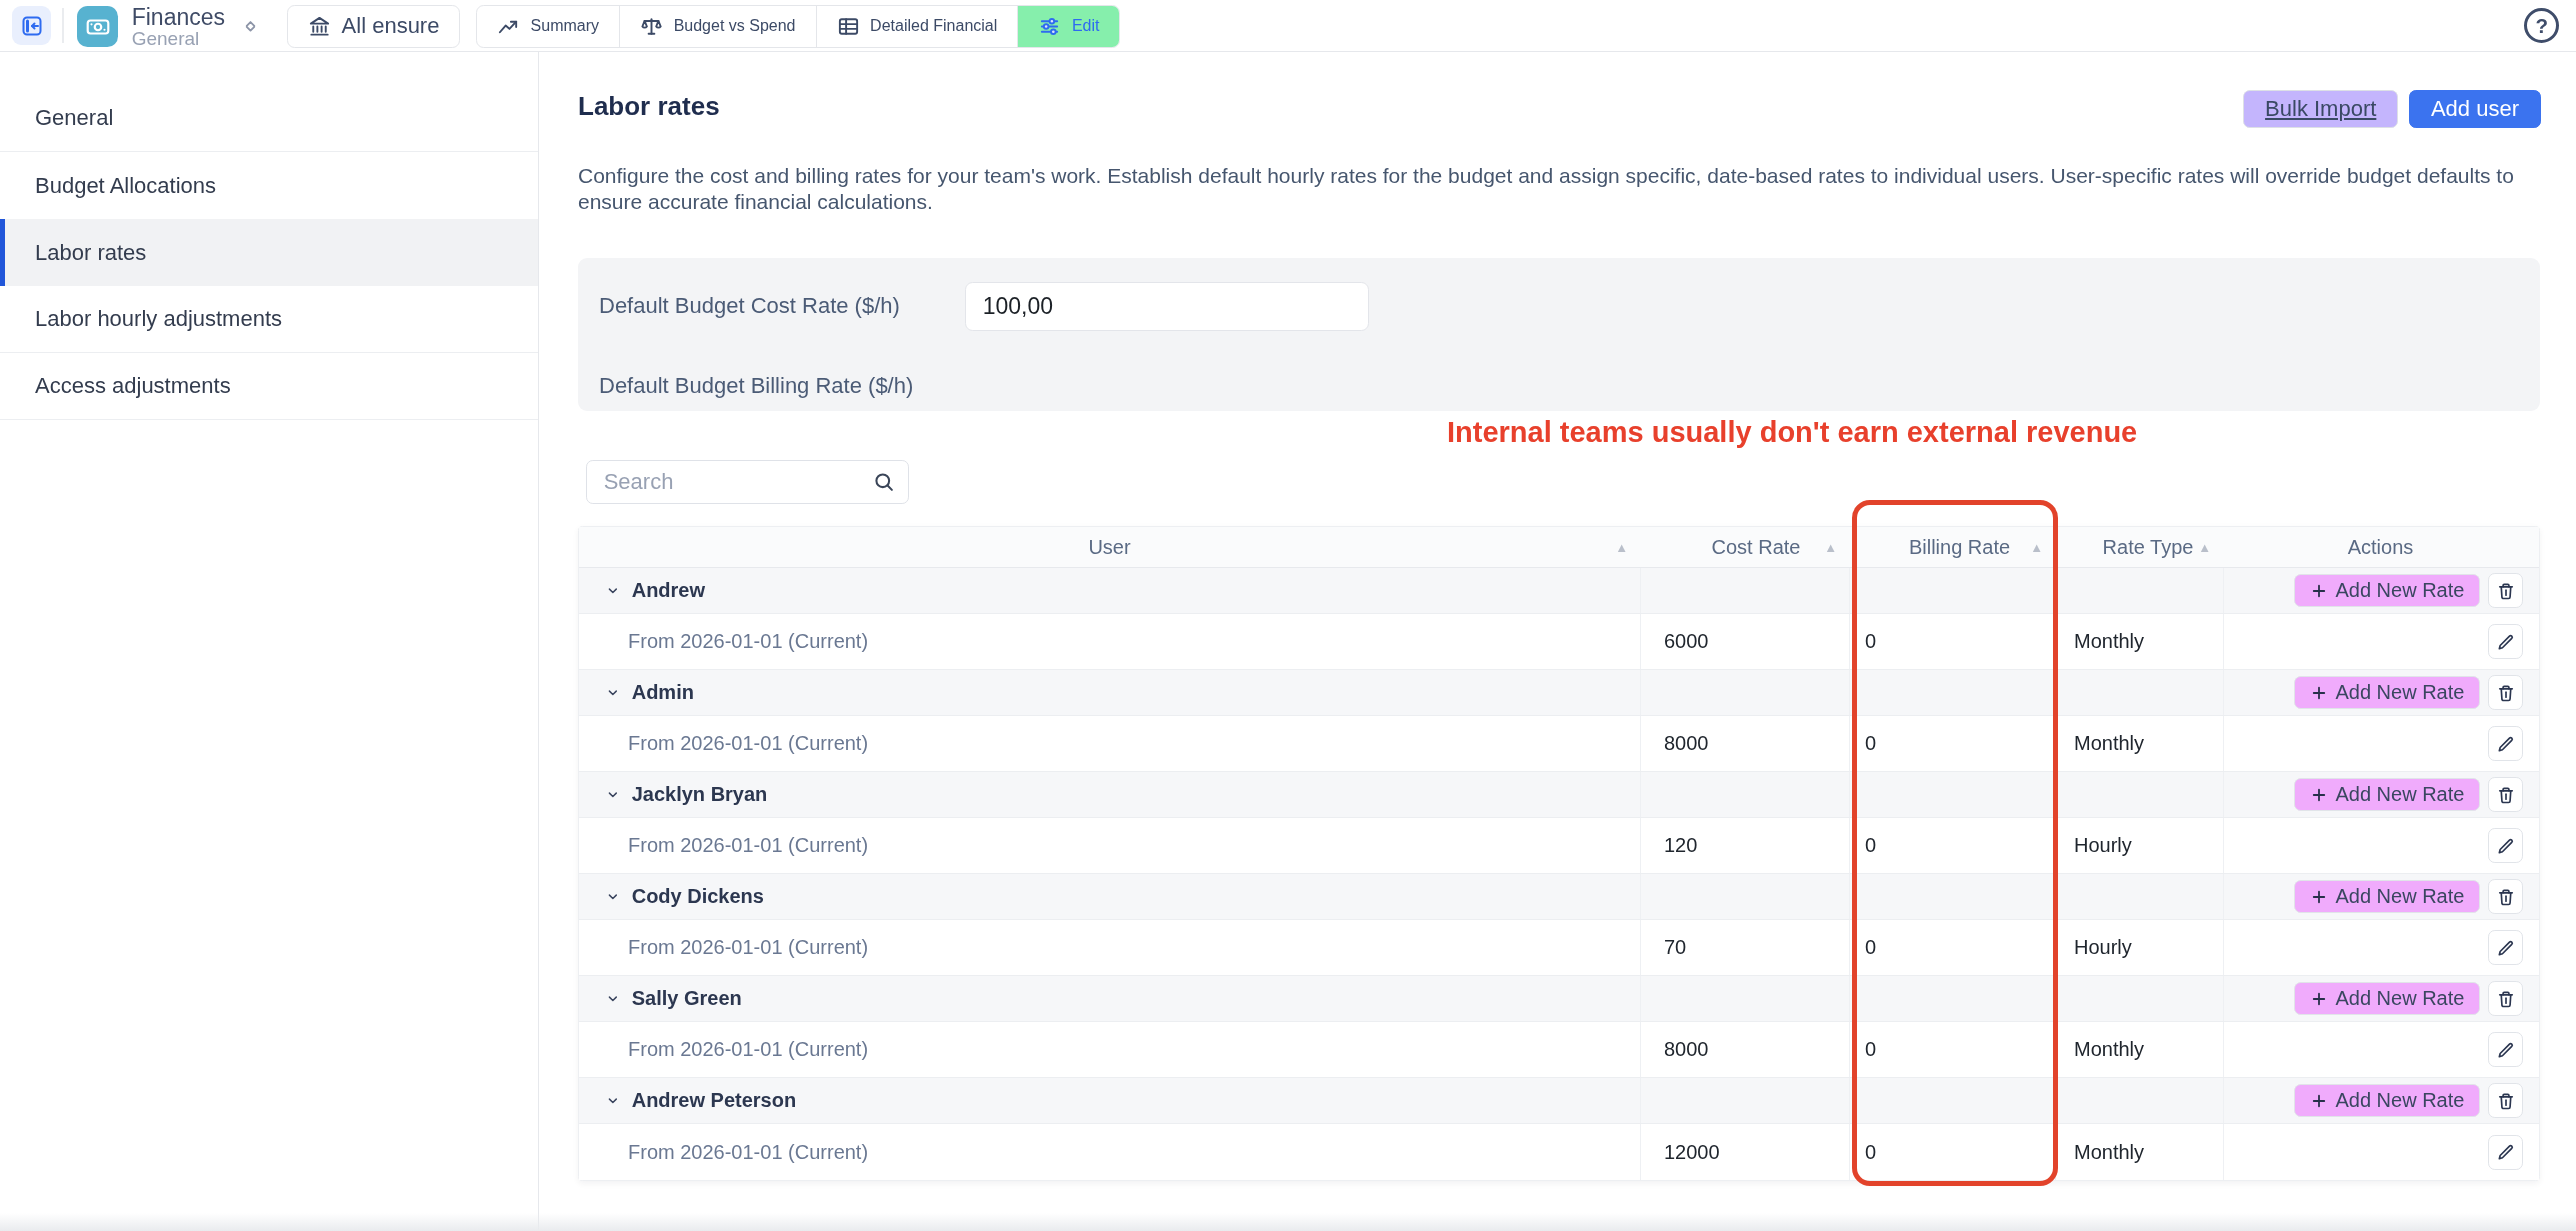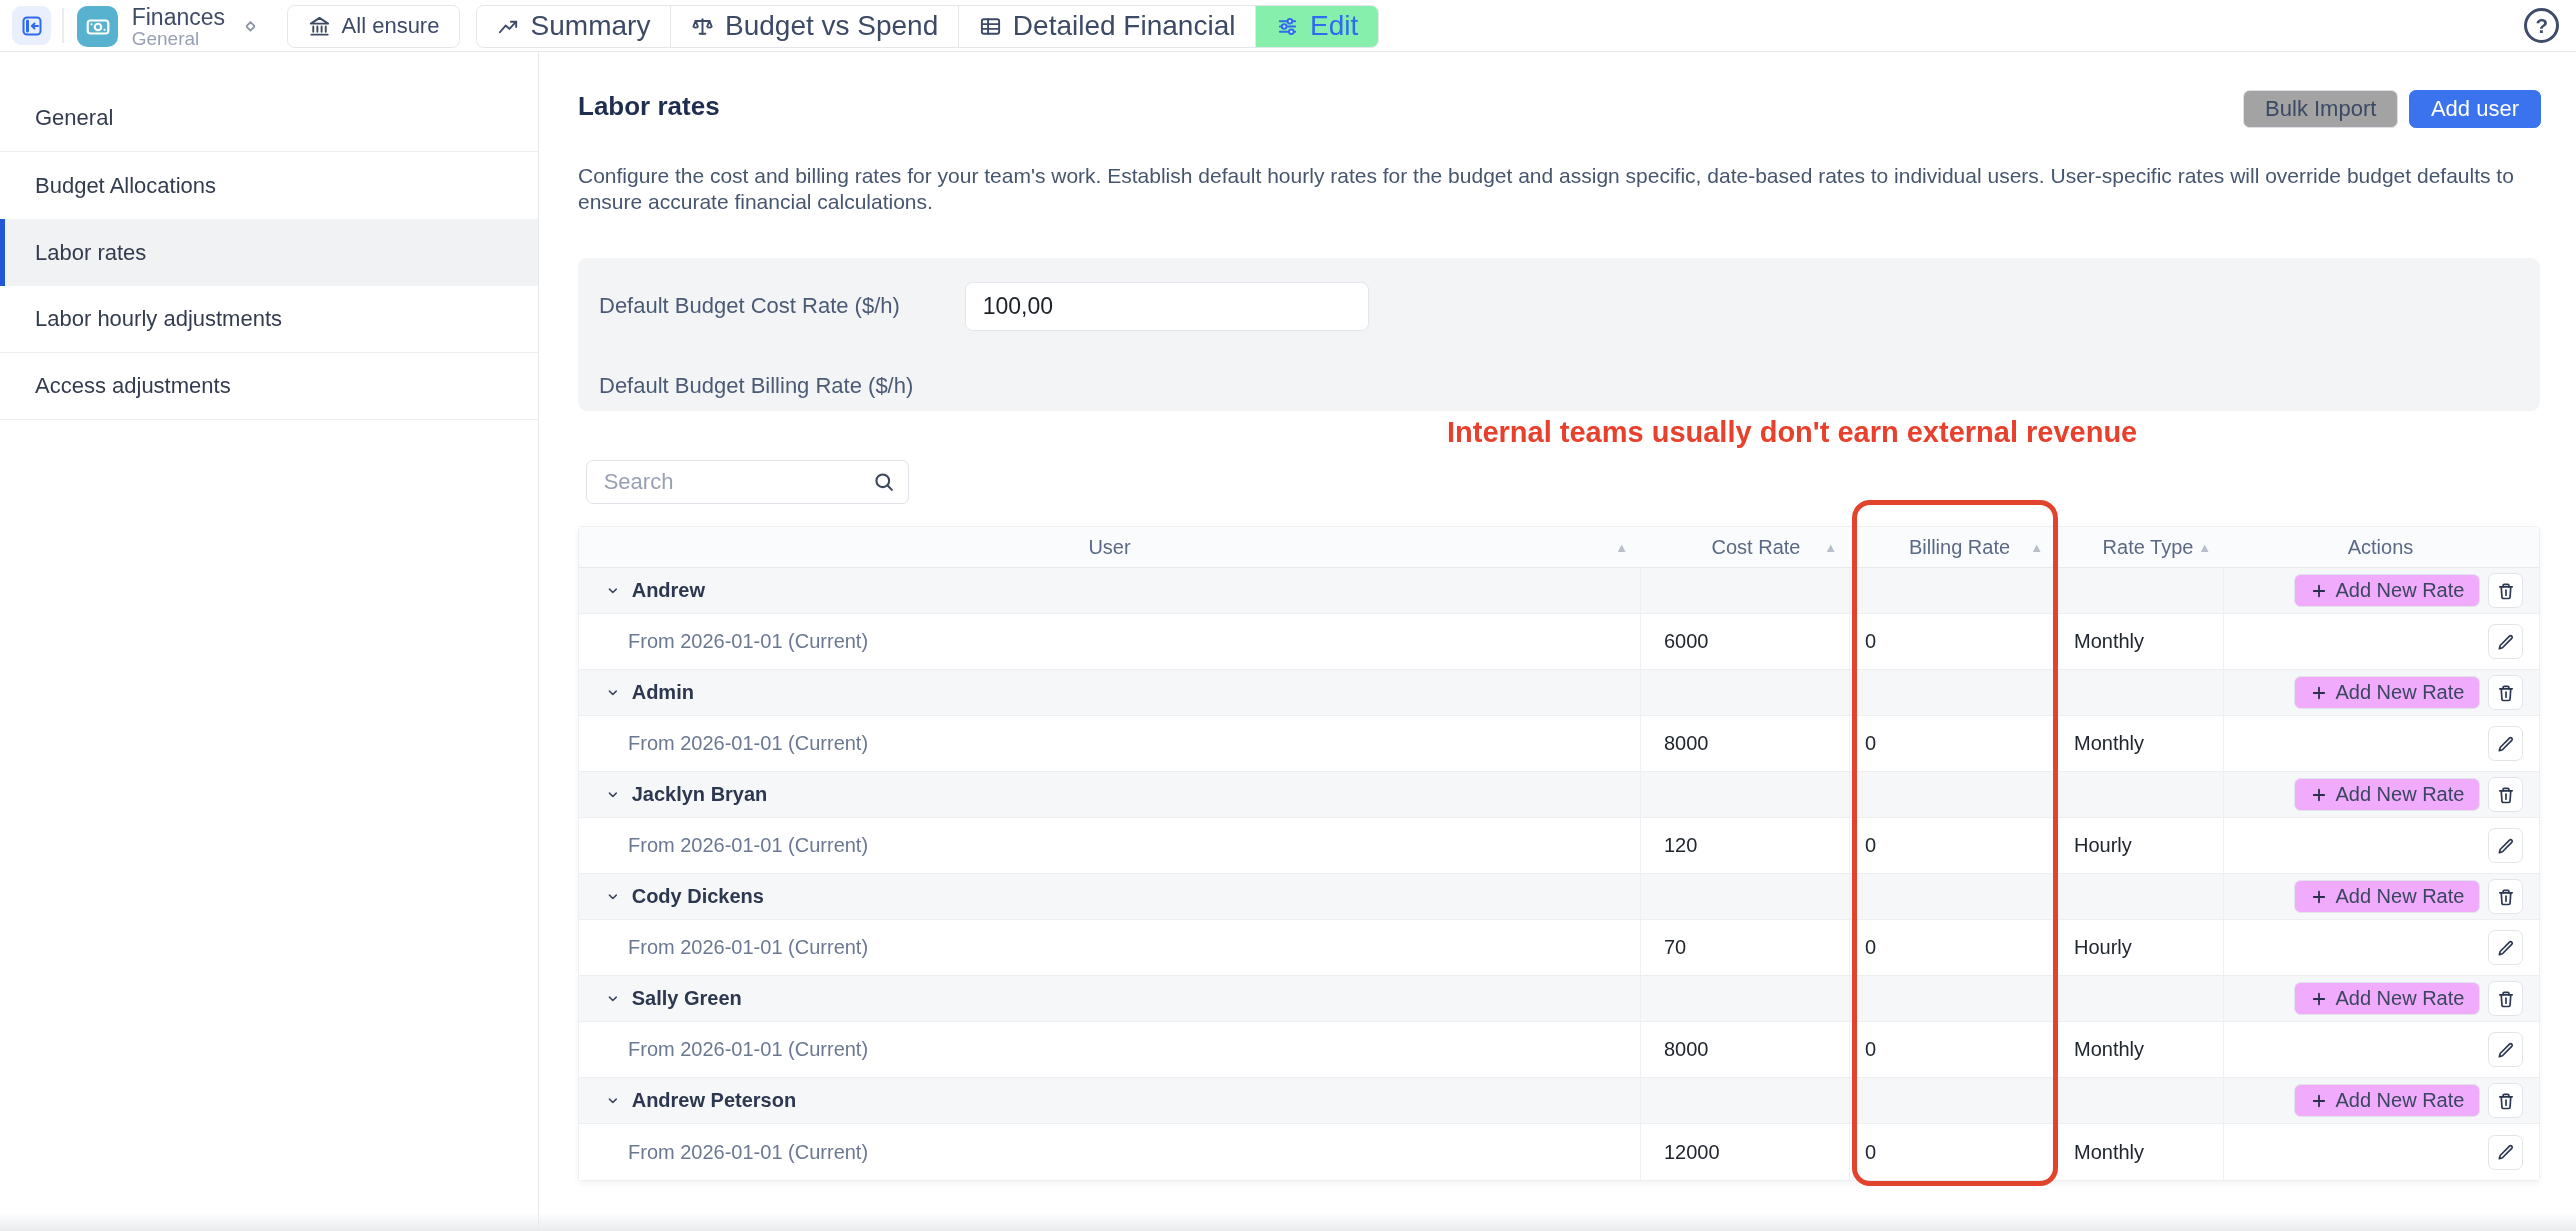--- a/index.html
+++ b/index.html
@@ -24,21 +24,21 @@
   .app-title { font-size:23px; font-weight:500; color:#3f4b66; }
   .app-subtitle { font-size:19px; color:#98a1b3; }
   .app-chevrons { display:flex; flex-direction:column; color:#8d95a8; margin-left:4.6px; }
   .app-chevrons svg { margin:-2.3px 0; }
 
   .tab-allbudgets { position:absolute; left:287px; top:4.6px; height:43px; display:flex; align-items:center;
                     gap:10.6px; padding:0 20px; border:1.5px solid #e4e6ea; border-radius:7.6px;
                     background:#fff; color:#3c4a66; font-size:22px; font-weight:500; cursor:pointer; }
   .tab-group { position:absolute; left:476px; top:4.6px; height:43px; display:flex;
                border:1.5px solid #e4e6ea; border-radius:7.6px; background:#fff; overflow:hidden; }
-  .tab { display:flex; align-items:center; gap:10.6px; padding:0 20px; font-size:28px; font-weight:500;
+  .tab { display:flex; align-items:center; gap:10.6px; padding:0 20px; font-size:16px; font-weight:500;
          color:#3c4a66; border-left:1.5px solid #e4e6ea; cursor:pointer; white-space:nowrap; }
   .tab:first-child { border-left:none; }
   .tab.active { background:#86efac; color:#2e6bf0; }
   .help-btn { position:absolute; right:16.7px; top:8.3px; width:35px; height:35px; border-radius:50%;
               border:3px solid #3f4d6a; color:#3f4d6a; font-size:20.5px; font-weight:700;
               display:flex; align-items:center; justify-content:center; cursor:pointer; }
 
   
   .sidebar { position:absolute; left:0; top:52px; width:539px; bottom:0; background:#fff;
              border-right:1.5px solid #e6e8ec; padding-top:33px; z-index:10; }
@@ -47,21 +47,21 @@
   .side-item.divided { border-bottom:1.5px solid #eceef1; }
   .side-item.active { background:#f1f2f4; }
   .side-item.active::before { content:""; position:absolute; left:0; top:0; bottom:0; width:5.3px; background:#2156d9; }
 
   
   .main { position:absolute; left:540px; top:52px; right:0; bottom:0; background:#fff; }
   .page-title { position:absolute; left:38px; top:39px; font-size:26px; font-weight:700; color:#1f2d4e; }
   .header-actions { position:absolute; right:35px; top:38px; display:flex; gap:10.6px; }
   .btn { height:38px; border-radius:6.8px; font-size:22px; display:flex; align-items:center;
          justify-content:center; padding:0 21px; cursor:pointer; white-space:nowrap; }
-  .btn-outline { background:#a3a3a3; border:1.5px solid #dde0e6; color:#3a4964; font-weight:500; }
+  .btn-outline { background:#c4b5fd; border:1.5px solid #dde0e6; color:#3a4964; font-weight:500;text-decoration:underline; }
   .btn-primary { background:#3b73ef; border:1.5px solid #3b73ef; color:#fff; font-weight:500; }
 
   .description { position:absolute; left:38px; right:36px; top:111px; font-size:21px;
                  line-height:1.25; color:#46566e; }
 
   .defaults-panel { position:absolute; left:38px; right:36px; top:206px; height:153px;
                     background:#f3f4f6; border-radius:9px; padding:23px 0 0 21px; }
   .form-row { display:flex; align-items:center; height:50px; margin-bottom:30px; }
   .form-label { width:366px; font-size:22px; color:#4b5b76; }
   .form-input { width:404px; height:49px; background:#fff; border:1.5px solid #e3e5ea; border-radius:7.6px;

